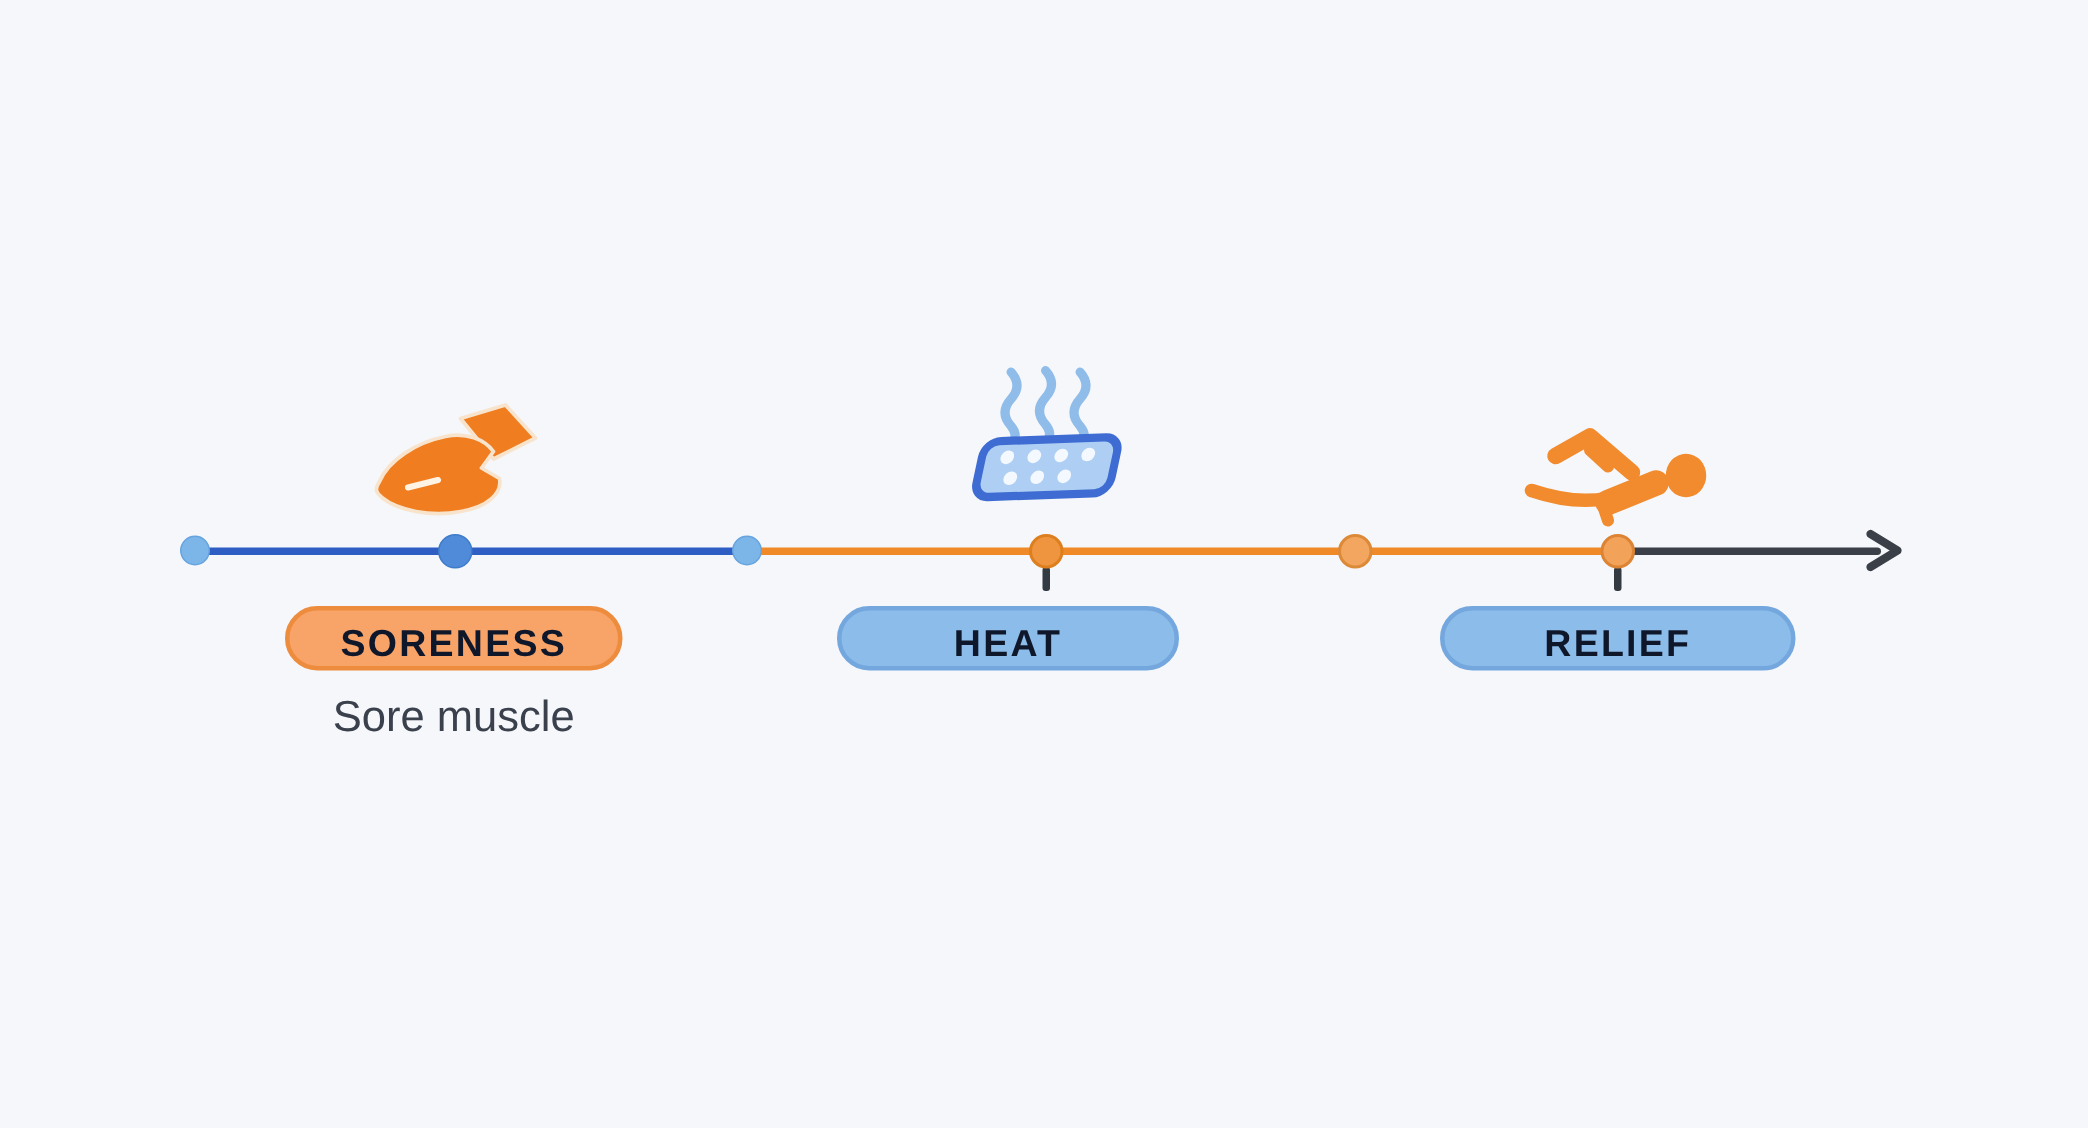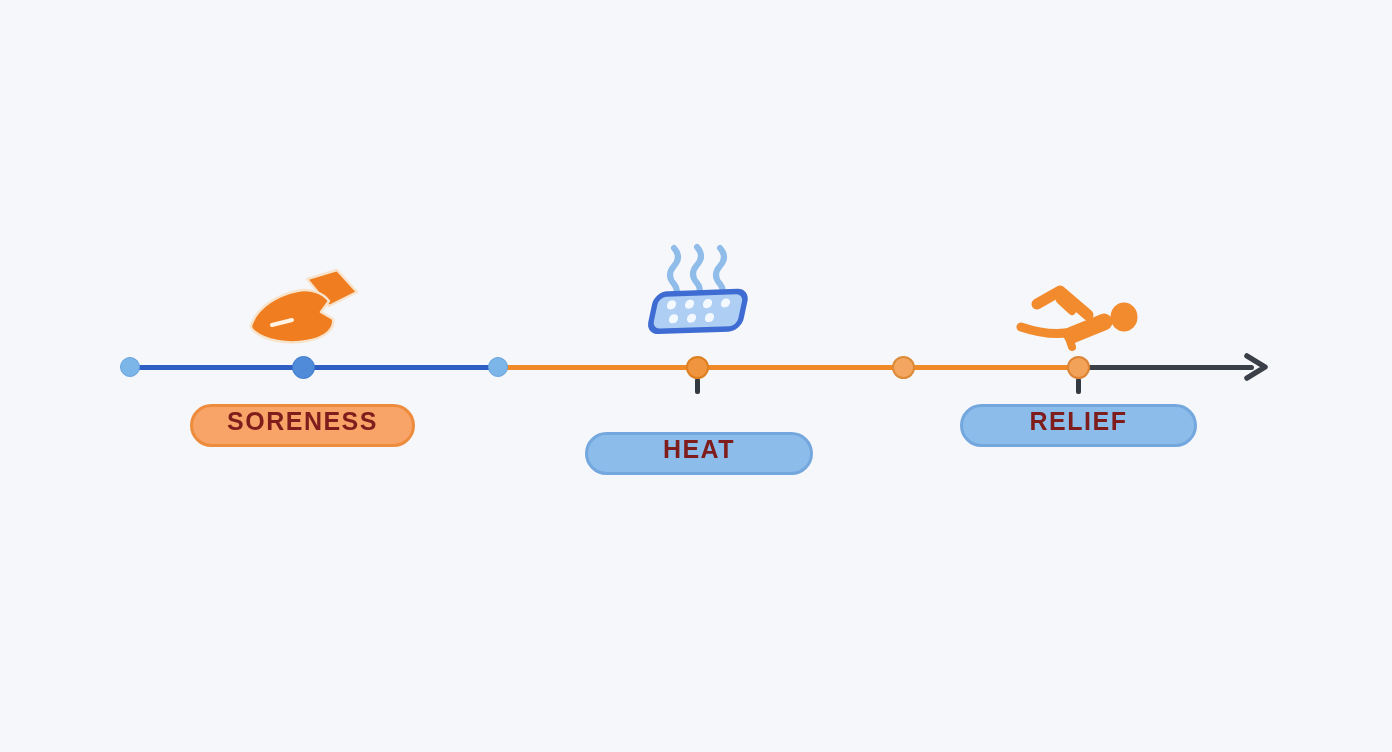--- a/index.html
+++ b/index.html
@@ -31,26 +31,26 @@
   .arrowhead { position:absolute; left:1240px; top:352px; z-index:1; }
   
   .icon { position:absolute; z-index:3; }
   .icon-hand   { left:243px;  top:264px; }
   .icon-pad    { left:638px;  top:242px; }
   .icon-person { left:1008px; top:281px; }
   
   .pill {
     position:absolute; top:404px; height:43px; box-sizing:border-box;
     border-radius:22px; border:3px solid;
-    display:flex; align-items:flex-start; justify-content:center;
-    font-weight:bold; font-size:25px; letter-spacing:1.5px; color:#7f1d1d;
+    display:flex; align-items:flex-end; justify-content:center;
+    font-weight:bold; font-size:25px; letter-spacing:1.5px; color:#0f172a;
     z-index:2;
   }
   .pill-soreness { left:190px; width:225px; background:#F8A367; border-color:#EE8C3E; }
-  .pill-heat     { left:585px; width:228px; background:#8CBCEA; border-color:#74A7DE;margin-top:28px; }
+  .pill-heat     { left:558px; width:228px; background:#8CBCEA; border-color:#74A7DE; }
   .pill-relief   { left:960px; width:237px; background:#8CBCEA; border-color:#74A7DE; }
   
   .caption {
     position:absolute; top:462px; font-size:29px; color:#3A414D;
     text-align:center; z-index:2;
   }
   .caption-soreness { left:165px; width:275px; }
   .caption-heat     { left:560px; width:278px; }
   .caption-relief   { left:935px; width:287px; }
 </style>
@@ -117,14 +117,15 @@
   <div class="pill pill-soreness">
     <span>SORENESS</span>
   </div>
   <div class="pill pill-heat">
     <span>HEAT</span>
   </div>
   <div class="pill pill-relief">
     <span>RELIEF</span>
   </div>
 
+  <div class="caption caption-soreness">Sore muscle</div>
 
 </div>
 
 </body></html>

